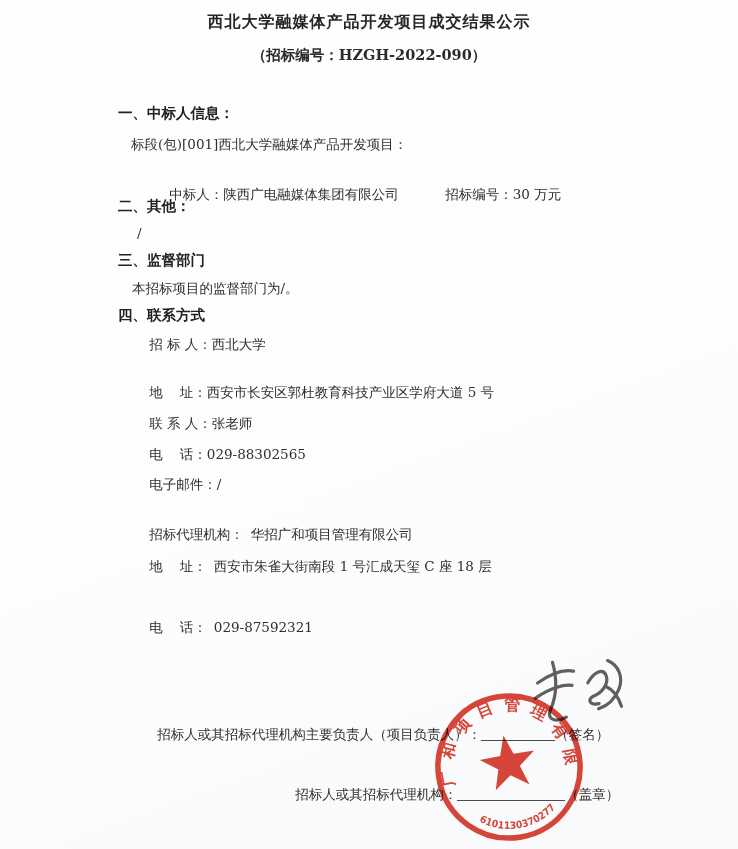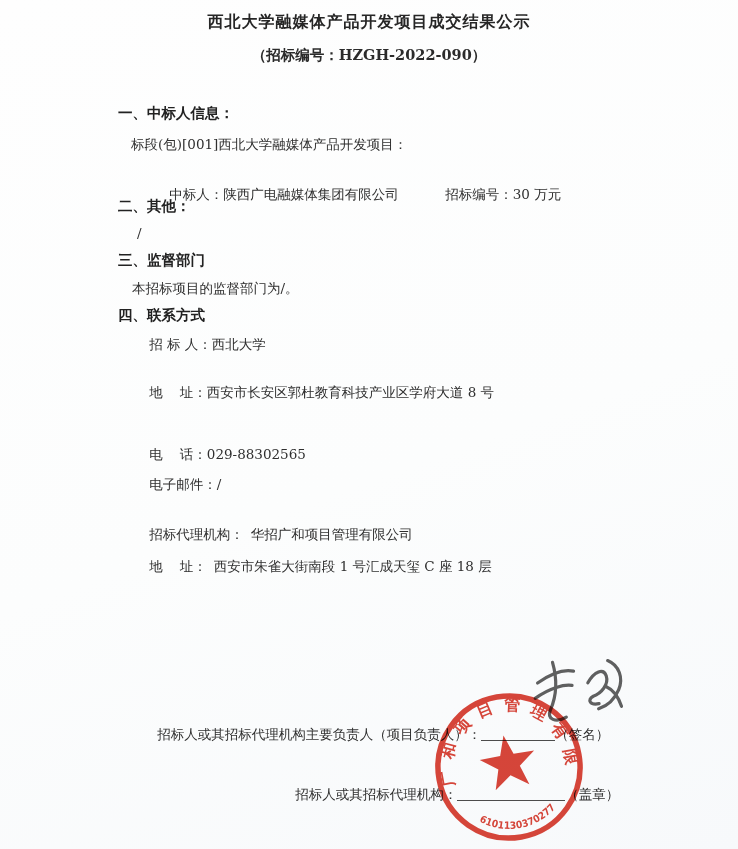--- a/index.html
+++ b/index.html
@@ -46,34 +46,40 @@
 
   <div class="abs hd" style="left:118px;top:250px;">三、监督部门</div>
   <div class="abs" style="left:132px;top:279px;">本招标项目的监督部门为/。</div>
 
   <div class="abs hd" style="left:118px;top:305px;">四、联系方式</div>
 
   <div class="abs" style="left:132px;top:316px;">
     <span class="lbl">招 标 人：</span><span>西北大学</span>
   </div>
   <div class="abs" style="left:132px;top:364px;">
-    <span class="lbl">地    址：</span><span>西安市长安区郭杜教育科技产业区学府大道 8 号</span>
+    <span class="lbl">地    址：</span><span>西安市长安区郭杜教育科技产业区学府大道 5 号</span>
+  </div>
+  <div class="abs" style="left:132px;top:395px;">
+    <span class="lbl">联 系 人：</span><span>张老师</span>
   </div>
   <div class="abs" style="left:132px;top:426px;">
     <span class="lbl">电    话：</span><span>029-88302565</span>
   </div>
   <div class="abs" style="left:132px;top:506px;">
     <span class="lbl">招标代理机构：</span><span class="gap">华招广和项目管理有限公司</span>
   </div>
 
   <div class="abs" style="left:132px;top:456px;">
     <span class="lbl">电子邮件：</span><span>/</span>
   </div>
   <div class="abs" style="left:132px;top:538px;">
     <span class="lbl">地    址：</span><span class="gap">西安市朱雀大街南段 1 号汇成天玺 C 座 18 层</span>
+  </div>
+  <div class="abs" style="left:132px;top:599px;">
+    <span class="lbl">电    话：</span><span class="gap">029-87592321</span>
   </div>
 
   <div class="abs" style="left:140px;top:706px;z-index:1;">
     <span>招标人或其招标代理机构主要负责人（项目负责人）：</span><span class="uline" style="width:74px;"></span><span>（签名）</span>
   </div>
   <div class="abs" style="left:278px;top:766px;z-index:1;">
     <span>招标人或其招标代理机构：</span><span class="uline" style="width:108px;"></span><span>（盖章）</span>
   </div>
 
   <div class="sealwrap">

